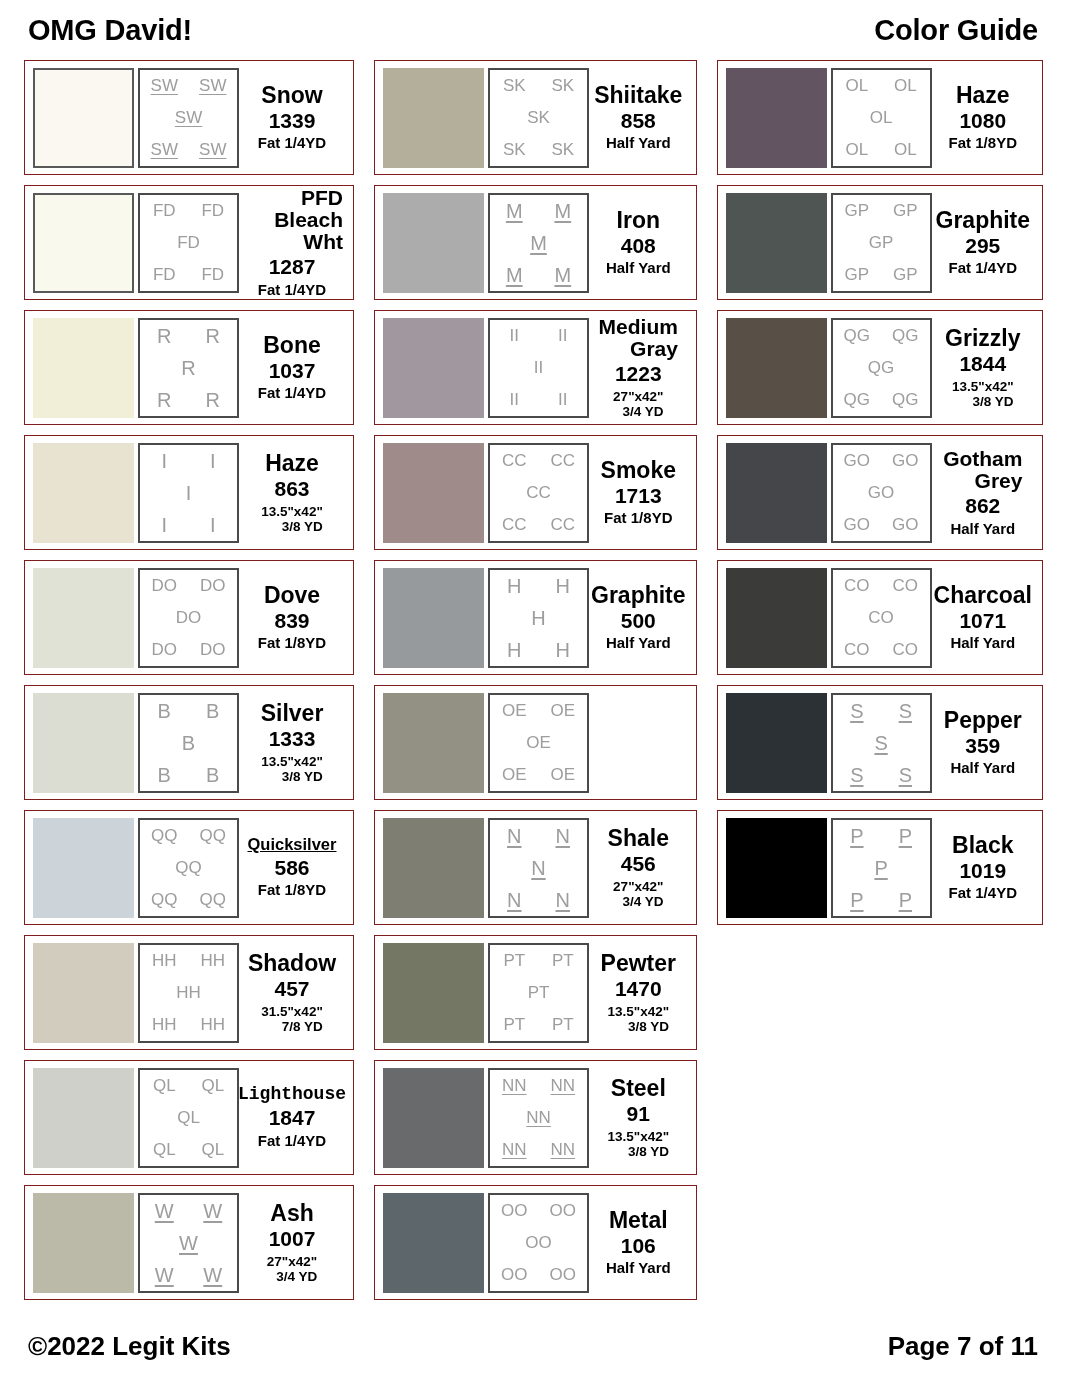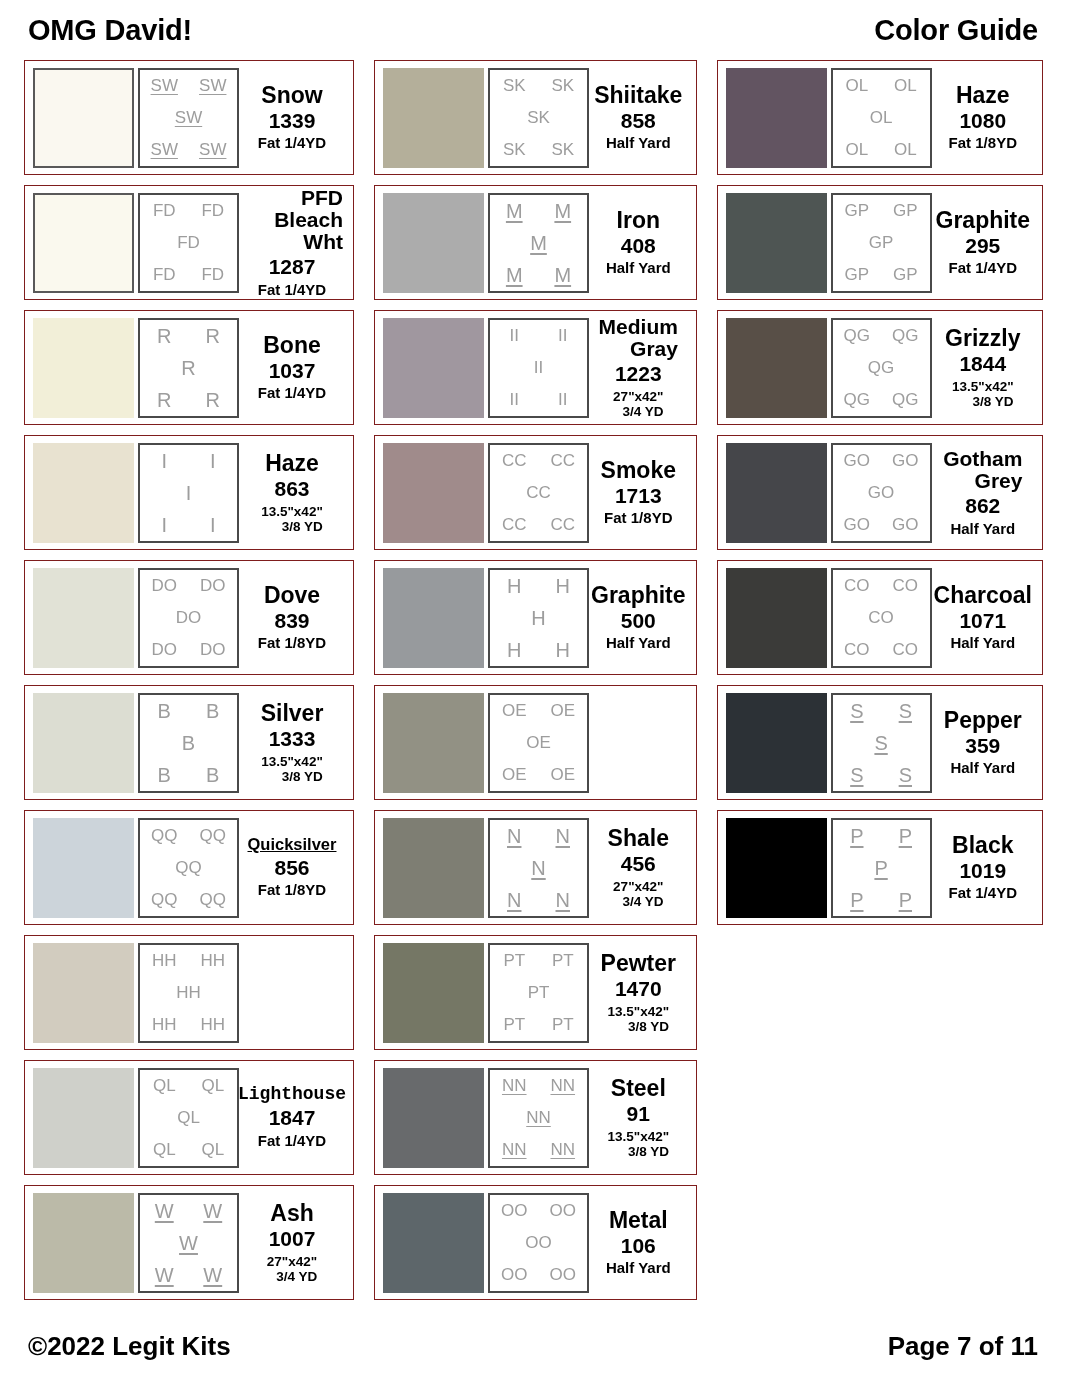--- a/index.html
+++ b/index.html
@@ -197,32 +197,37 @@
           <div class="swatch" style="background: rgb(204, 212, 218);"></div>
           <div class="codebox sz-sm">
             <span class="c">QQ</span>
             <span class="c">QQ</span>
             <span class="c-mid">QQ</span>
             <span class="c">QQ</span>
             <span class="c">QQ</span>
           </div>
           <div class="info">
             <div class="nm xsmall">Quicksilver</div>
-            <div class="num">856</div>
+            <div class="num">586</div>
             <div class="qty">Fat 1/8YD</div>
           </div>
         </div>
         <div class="card">
           <div class="swatch" style="background: rgb(210, 204, 191);"></div>
           <div class="codebox sz-sm">
             <span class="c">HH</span>
             <span class="c">HH</span>
             <span class="c-mid">HH</span>
             <span class="c">HH</span>
             <span class="c">HH</span>
+          </div>
+          <div class="info">
+            <div class="nm">Shadow</div>
+            <div class="num">457</div>
+            <div class="qty two">31.5"x42"<br>7/8 YD</div>
           </div>
         </div>
         <div class="card">
           <div class="swatch" style="background: rgb(207, 208, 202);"></div>
           <div class="codebox sz-sm">
             <span class="c">QL</span>
             <span class="c">QL</span>
             <span class="c-mid">QL</span>
             <span class="c">QL</span>
             <span class="c">QL</span>

